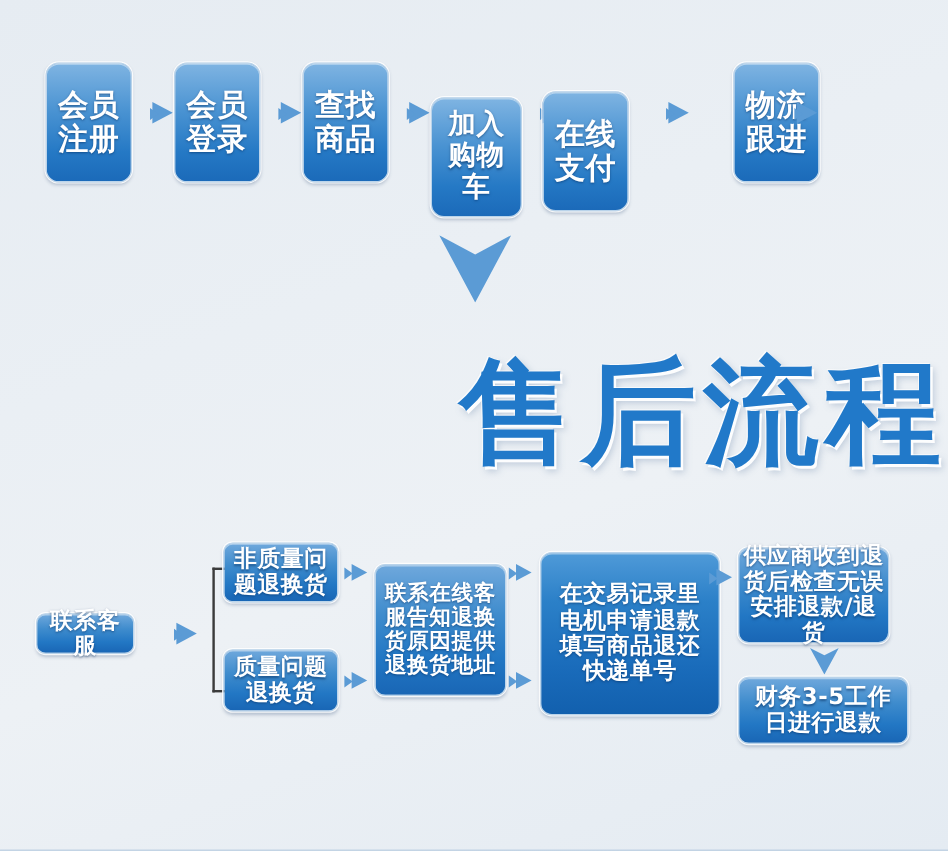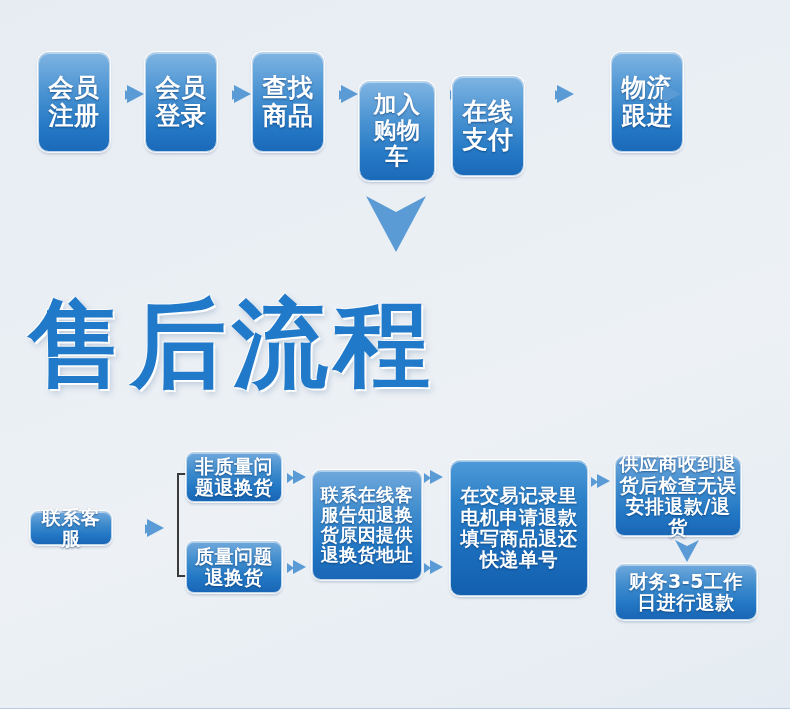--- a/index.html
+++ b/index.html
@@ -110,21 +110,21 @@
     border-top: 2px solid #3b3b3b;
     border-bottom: 2px solid #3b3b3b;
     box-sizing: border-box;
   }
 
   
   .section-title {
     position: absolute;
     left: 0;
     right: 0;
-    text-align: left;
+    text-align: right;
     font-size: 96px;
     font-weight: bold;
     color: #2179c9;
     letter-spacing: 6px;
     text-shadow:
        2px 2px 0 rgba(255,255,255,0.95),
        -1px -1px 0 rgba(255,255,255,0.7),
        3px 4px 6px rgba(100,130,165,0.35);
     line-height: 1;
     white-space: pre;
@@ -203,21 +203,21 @@
   <div class="node mid" style="left:312px; top:470px; width:110px; height:110px;text-align:right;">
     <span class="label">联系在线客
 服告知退换
 货原因提供
 退换货地址</span>
   </div>
 
   <div class="arrow-right small" style="left:430px; top:470px;"></div>
   <div class="arrow-right small" style="left:430px; top:560px;"></div>
 
-  <div class="node big" style="left:450px; top:460px; width:138px; height:136px;">
+  <div class="node big" style="left:450px; top:460px; width:150px; height:136px;">
     <span class="label">在交易记录里
 电机申请退款
 填写商品退还
 快递单号</span>
   </div>
 
   <div class="arrow-right small" style="left:597px; top:474px;"></div>
 
   <div class="node mid" style="left:615px; top:456px; width:126px; height:80px; font-size:19px;">
     <span class="label">供应商收到退

